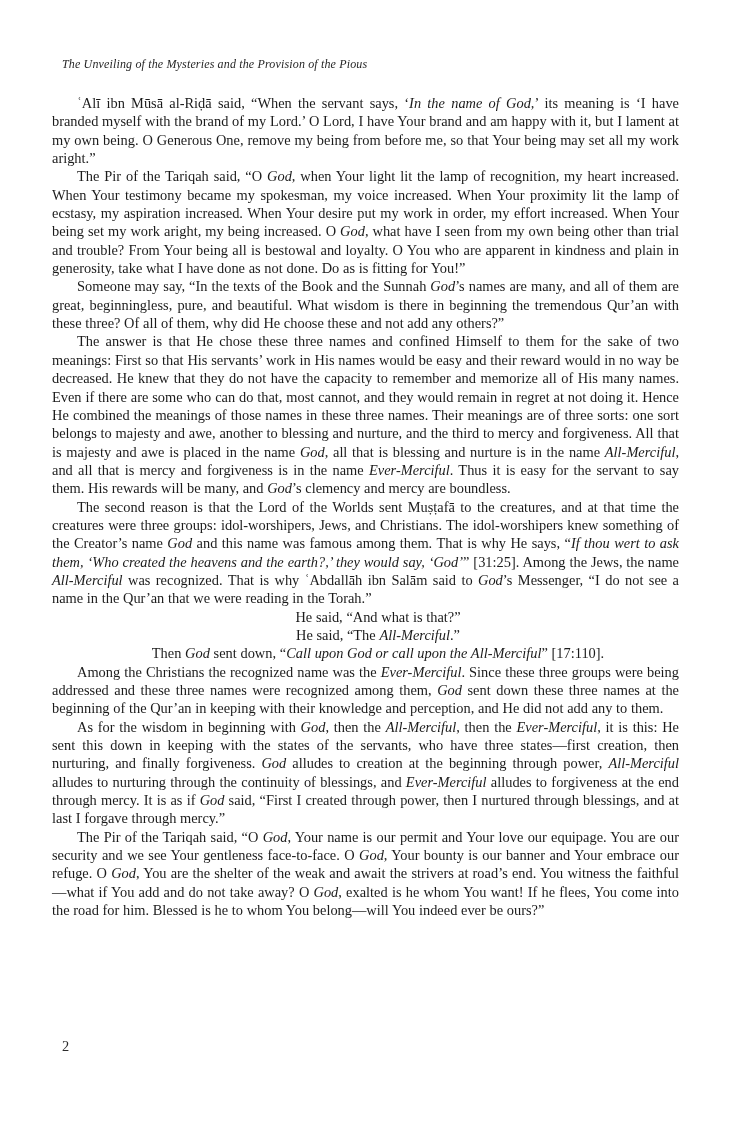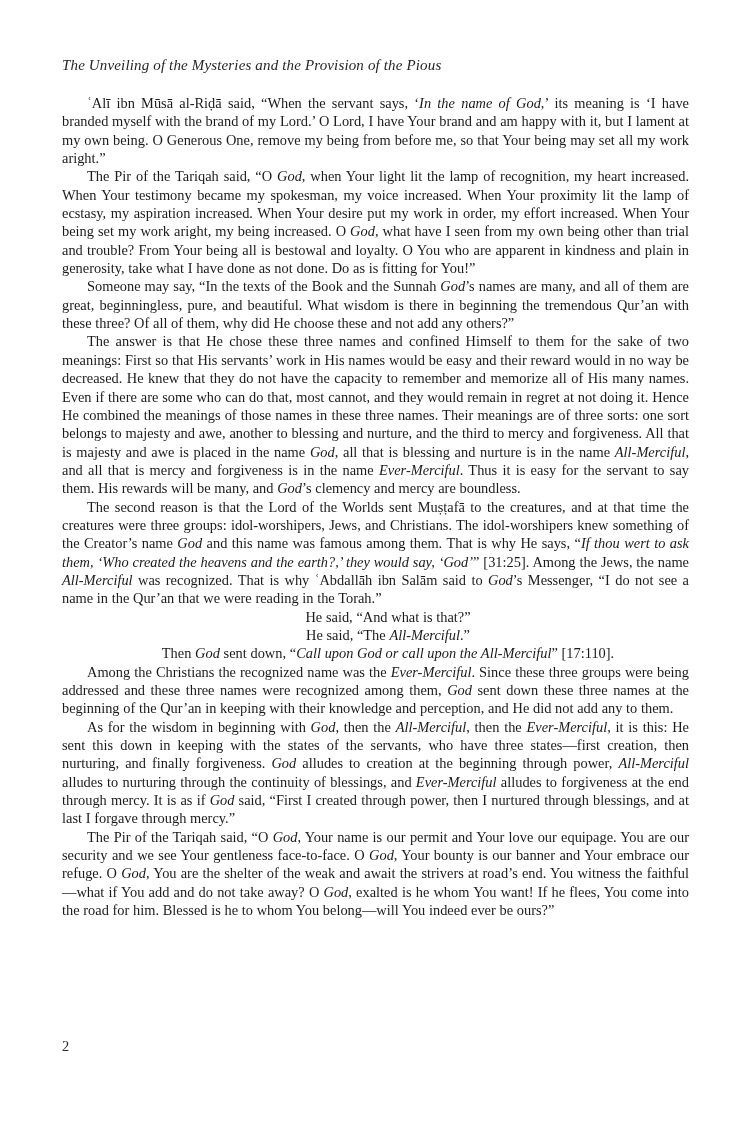--- a/index.html
+++ b/index.html
@@ -14,28 +14,28 @@
     background: #ffffff;
     overflow: hidden;
     font-family: "Liberation Serif", "DejaVu Serif", serif;
     color: #1a1a1a;
   }
   .running-head {
     position: absolute;
     left: 62px;
     top: 57px;
     font-style: italic;
-    font-size: 15px;
+    font-size: 12px;
     letter-spacing: 0.15px;
     color: #262626;
     white-space: nowrap;
   }
   .body-col {
     position: absolute;
-    left: 62px;
+    left: 52px;
     top: 94px;
     width: 627px;
   }
   p.para {
     margin: 0;
     text-align: justify;
     text-justify: inter-word;
     font-size: 14.4px;
     line-height: 18.35px;
     color: #1b1b1b;

